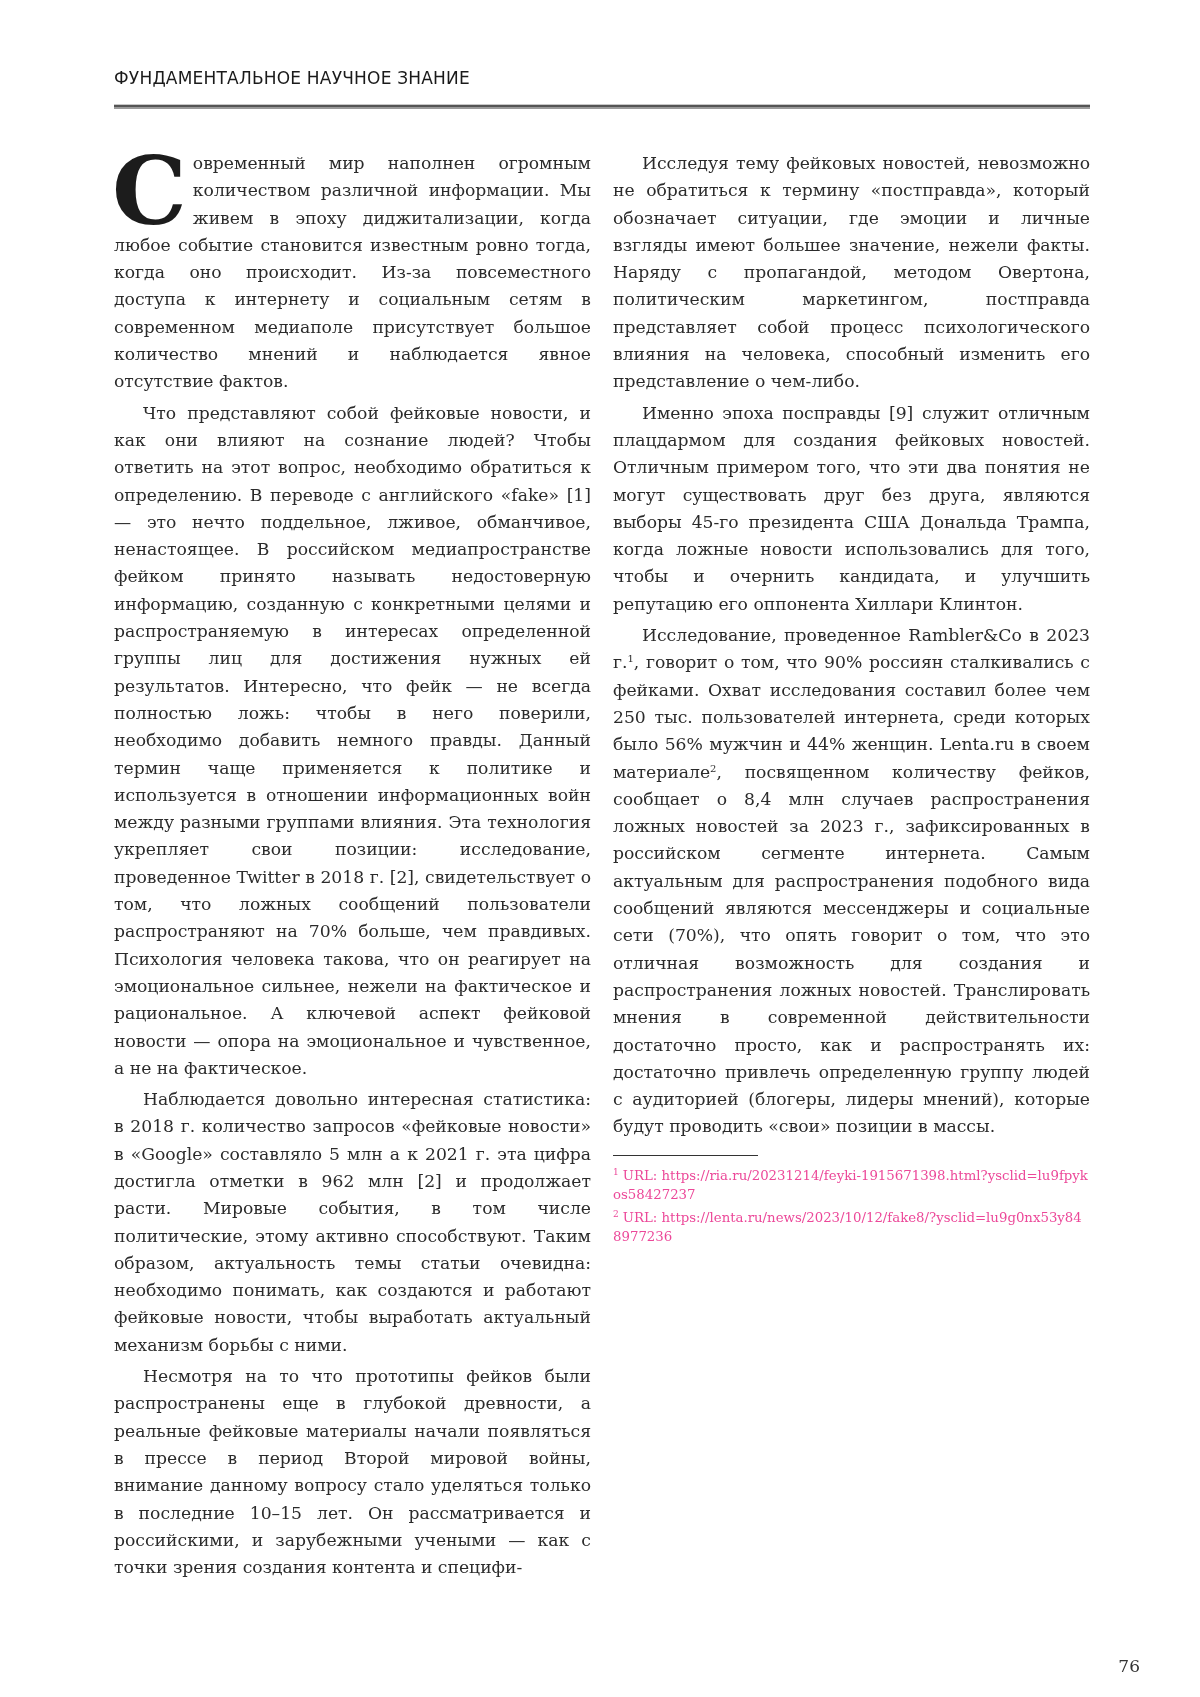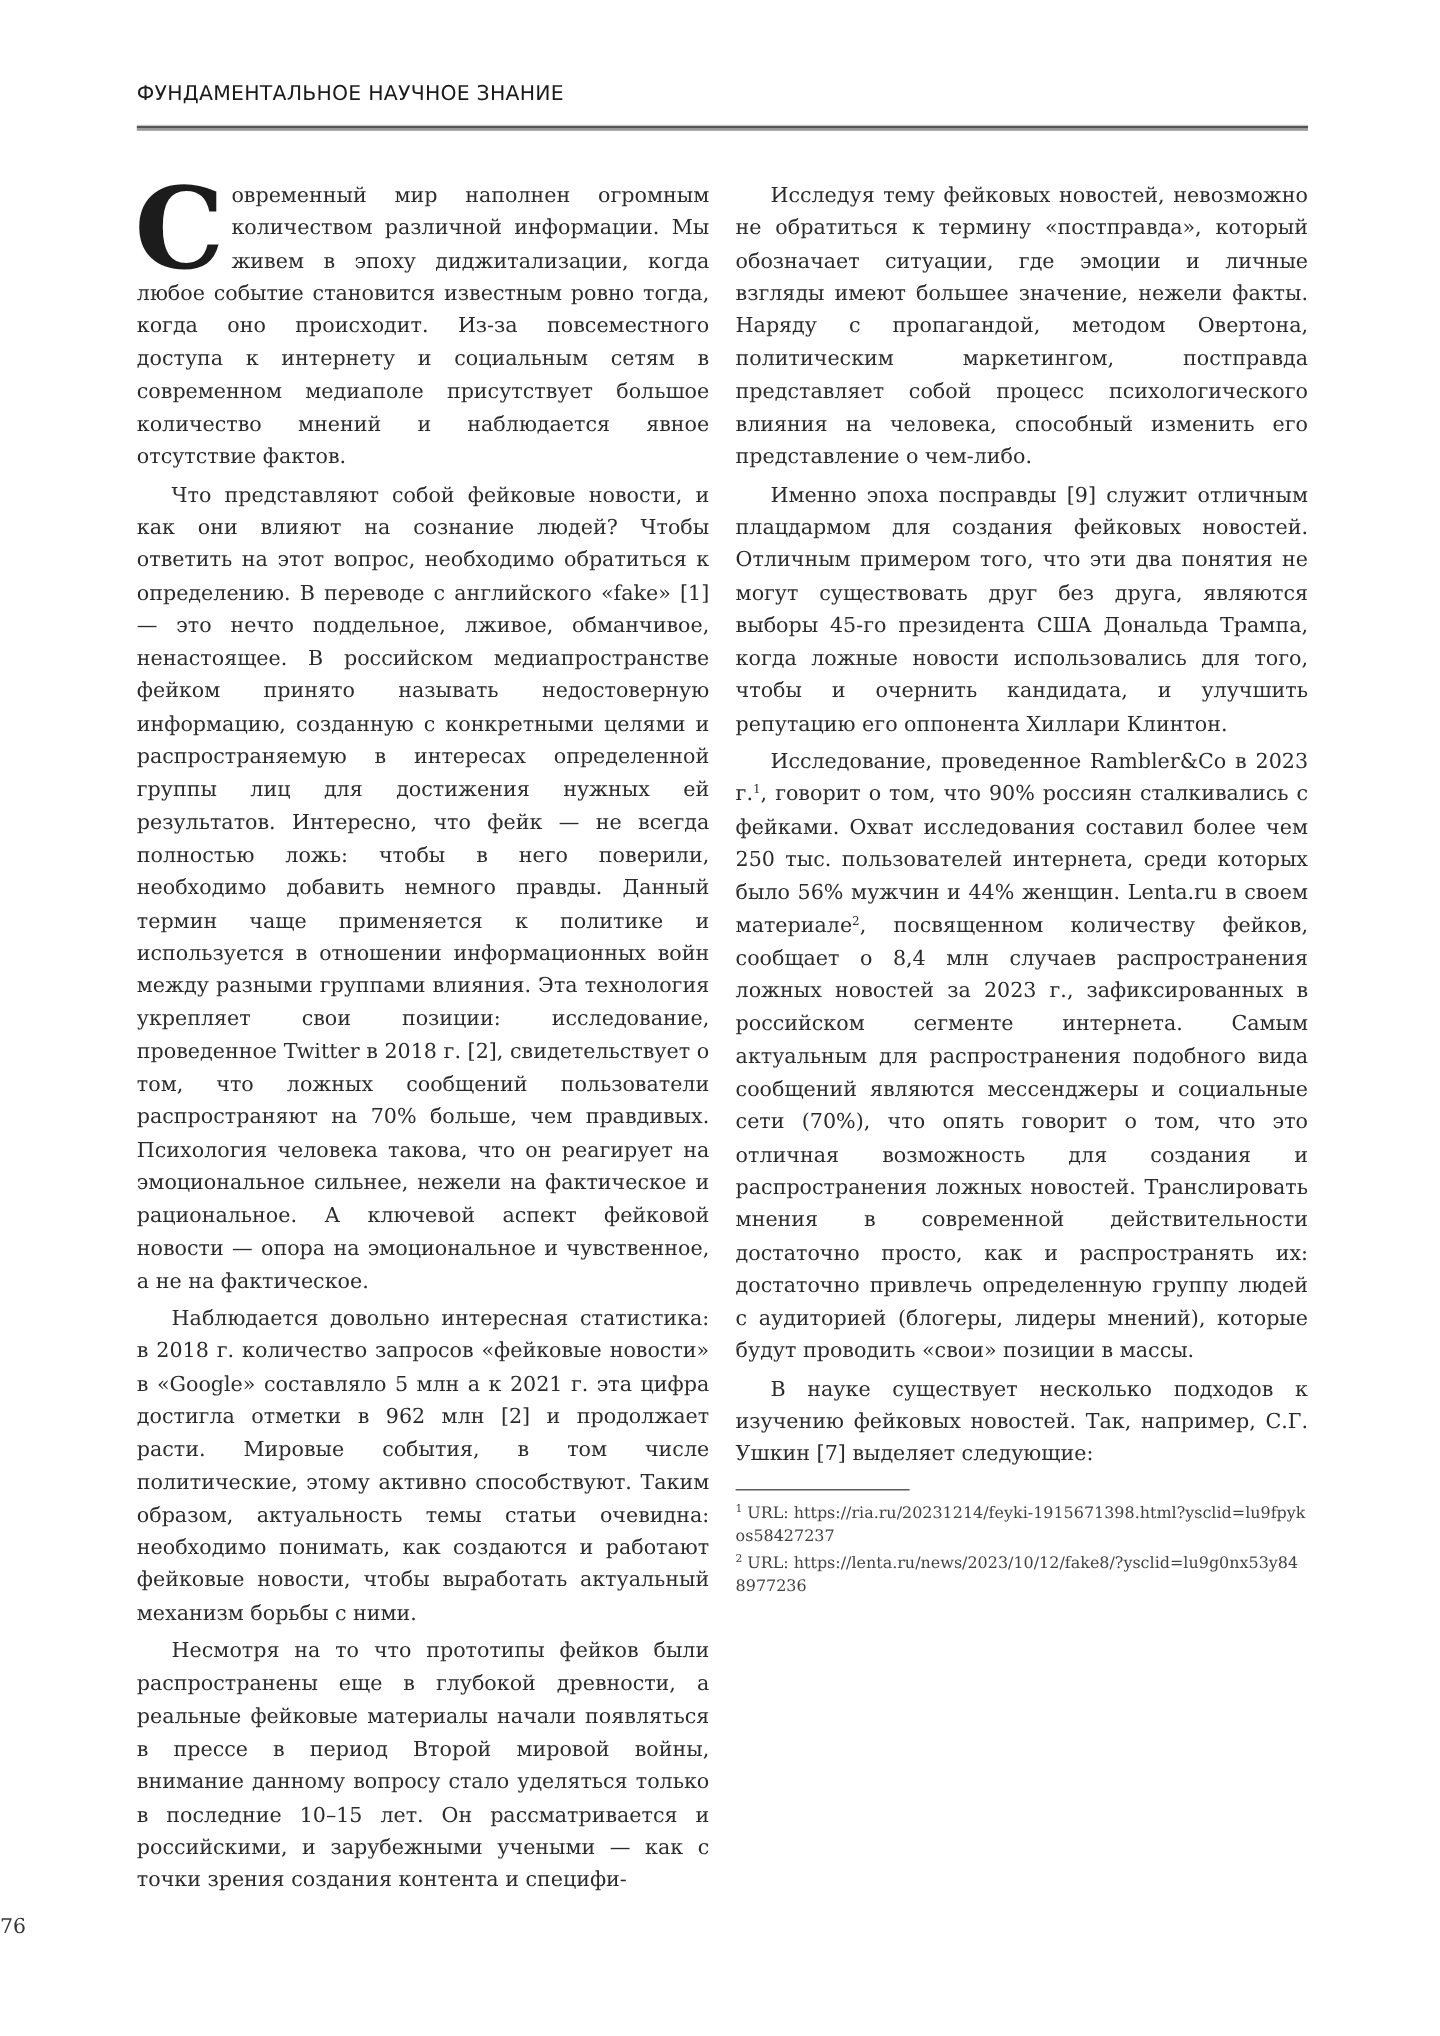--- a/index.html
+++ b/index.html
@@ -23,25 +23,25 @@
   .column p { margin: 0 0 4px 0; text-indent: 29px; }
   .column p.no-indent { text-indent: 0; }
   .dropcap {
     float: left; font-family: "DejaVu Serif", serif; font-weight: bold;
     font-size: 94px; line-height: 78px; height: 78px; margin: 2px 6px 0 -2px; color: #1c1c1c;
   }
   sup { font-size: 10px; line-height: 0; vertical-align: 6px; }
   .fn-rule { width: 145px; height: 1px; background: #333; margin: 14px 0 10px 0; }
   .footnote {
     font-family: "DejaVu Serif", serif; font-size: 13.3px; line-height: 19px;
-    text-align: left; word-break: break-all; color: #404040; margin-bottom: 4px;
+    text-align: left; word-break: break-all; color: #ec4899; margin-bottom: 4px;
   }
   .footnote .fn-mark { font-size: 9px; vertical-align: 5px; line-height: 0; margin-right: 4px; }
   .page-number {
-    position: absolute; left: 0; width: 1140px; top: 1596px; text-align: left;
+    position: absolute; left: 0; width: 1140px; top: 1656px; text-align: right;
     font-family: "DejaVu Serif", serif; font-size: 17px; color: #333;
   }
 </style>
 </head>
 <body>
 
 <div class="running-head">ФУНДАМЕНТАЛЬНОЕ НАУЧНОЕ ЗНАНИЕ</div>
 <div class="head-rule"></div>
 
 <div class="column col-left">
@@ -50,21 +50,20 @@
   </p>
   <p>Что представляют собой фейковые новости, и как они влияют на сознание людей? Чтобы ответить на этот вопрос, необходимо обратиться к определению. В переводе с английского «fake» [1] — это нечто поддельное, лживое, обманчивое, ненастоящее. В российском медиапространстве фейком принято называть недостоверную информацию, созданную с конкретными целями и распространяемую в интересах определенной группы лиц для достижения нужных ей результатов. Интересно, что фейк — не всегда полностью ложь: чтобы в него поверили, необходимо добавить немного правды. Данный термин чаще применяется к политике и используется в отношении информационных войн между разными группами влияния. Эта технология укрепляет свои позиции: исследование, проведенное Twitter в 2018 г. [2], свидетельствует о том, что ложных сообщений пользователи распространяют на 70% больше, чем правдивых. Психология человека такова, что он реагирует на эмоциональное сильнее, нежели на фактическое и рациональное. А ключевой аспект фейковой новости — опора на эмоциональное и чувственное, а не на фактическое.</p>
   <p>Наблюдается довольно интересная статистика: в 2018 г. количество запросов «фейковые новости» в «Google» составляло 5 млн а к 2021 г. эта цифра достигла отметки в 962 млн [2] и продолжает расти. Мировые события, в том числе политические, этому активно способствуют. Таким образом, актуальность темы статьи очевидна: необходимо понимать, как создаются и работают фейковые новости, чтобы выработать актуальный механизм борьбы с ними.</p>
   <p>Несмотря на то что прототипы фейков были распространены еще в глубокой древности, а реальные фейковые материалы начали появляться в прессе в период Второй мировой войны, внимание данному вопросу стало уделяться только в последние 10–15 лет. Он рассматривается и российскими, и зарубежными учеными — как с точки зрения создания контента и специфи-</p>
 </div>
 
 <div class="column col-right">
   <p>Исследуя тему фейковых новостей, невозможно не обратиться к термину «постправда», который обозначает ситуации, где эмоции и личные взгляды имеют большее значение, нежели факты. Наряду с пропагандой, методом Овертона, политическим маркетингом, постправда представляет собой процесс психологического влияния на человека, способный изменить его представление о чем-либо.</p>
   <p>Именно эпоха посправды [9] служит отличным плацдармом для создания фейковых новостей. Отличным примером того, что эти два понятия не могут существовать друг без друга, являются выборы 45-го президента США Дональда Трампа, когда ложные новости использовались для того, чтобы и очернить кандидата, и улучшить репутацию его оппонента Хиллари Клинтон.</p>
   <p><span>Исследование, проведенное Rambler&amp;Co в 2023 г.</span><sup>1</sup><span>, говорит о том, что 90% россиян сталкивались с фейками. Охват исследования составил более чем 250 тыс. пользователей интернета, среди которых было 56% мужчин и 44% женщин. Lenta.ru в своем материале</span><sup>2</sup><span>, посвященном количеству фейков, сообщает о 8,4 млн случаев распространения ложных новостей за 2023 г., зафиксированных в российском сегменте интернета. Самым актуальным для распространения подобного вида сообщений являются мессенджеры и социальные сети (70%), что опять говорит о том, что это отличная возможность для создания и распространения ложных новостей. Транслировать мнения в современной действительности достаточно просто, как и распространять их: достаточно привлечь определенную группу людей с аудиторией (блогеры, лидеры мнений), которые будут проводить «свои» позиции в массы.</span></p>
-  <p>В науке существует несколько подходов к изучению фейковых новостей. Так, например, С.Г. Ушкин [7] выделяет следующие:</p>
 
   <div class="fn-rule"></div>
   <div class="footnote">
     <span class="fn-mark">1</span><span>URL: https://ria.ru/20231214/feyki-1915671398.html?ysclid=lu9fpykos58427237</span>
   </div>
   <div class="footnote">
     <span class="fn-mark">2</span><span>URL: https://lenta.ru/news/2023/10/12/fake8/?ysclid=lu9g0nx53y848977236</span>
   </div>
 </div>
 

